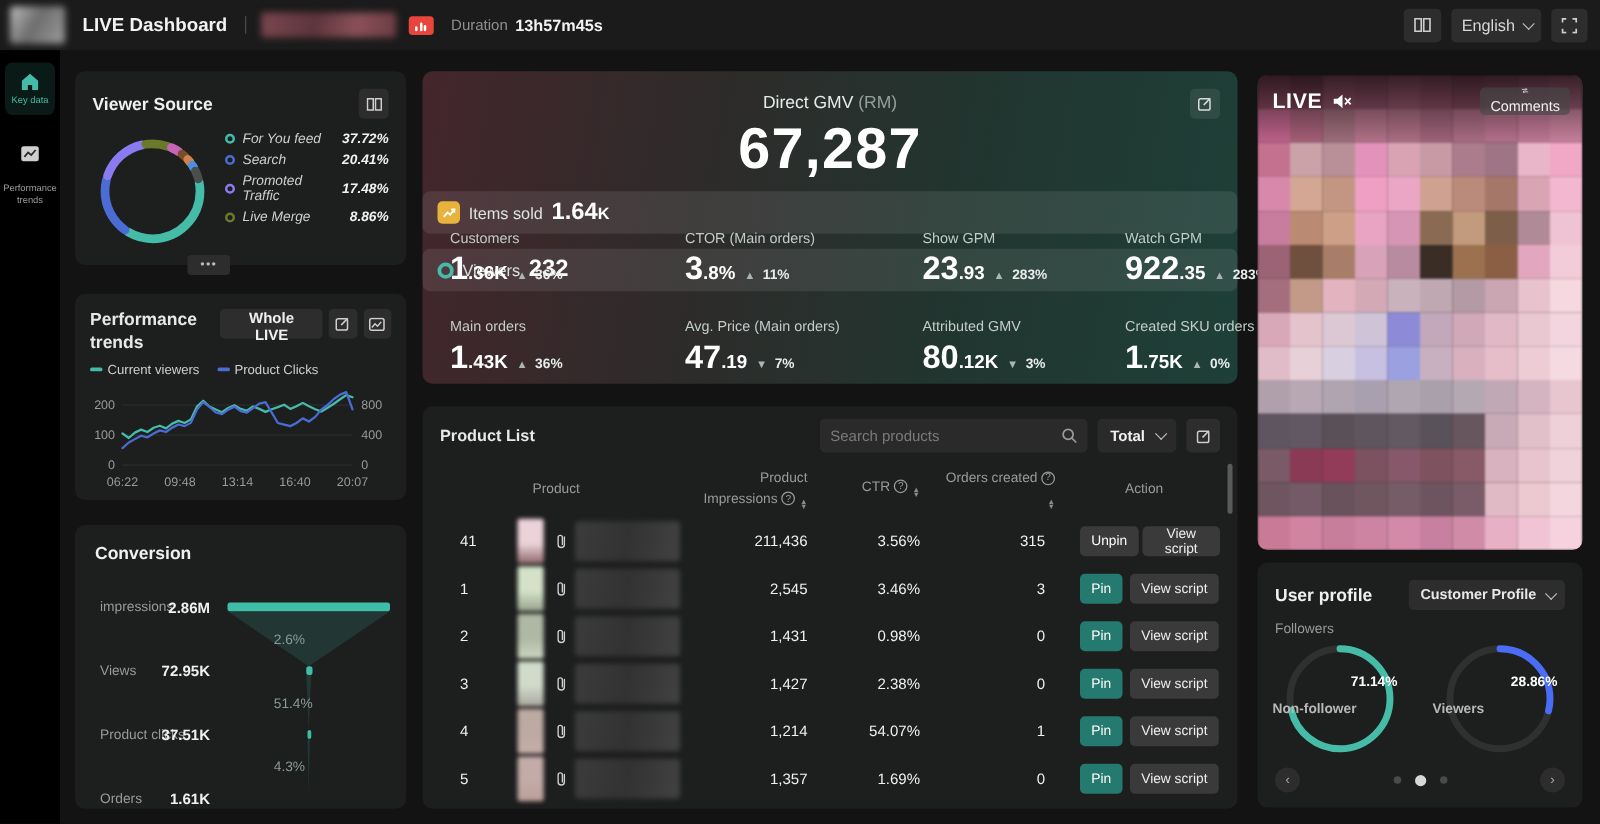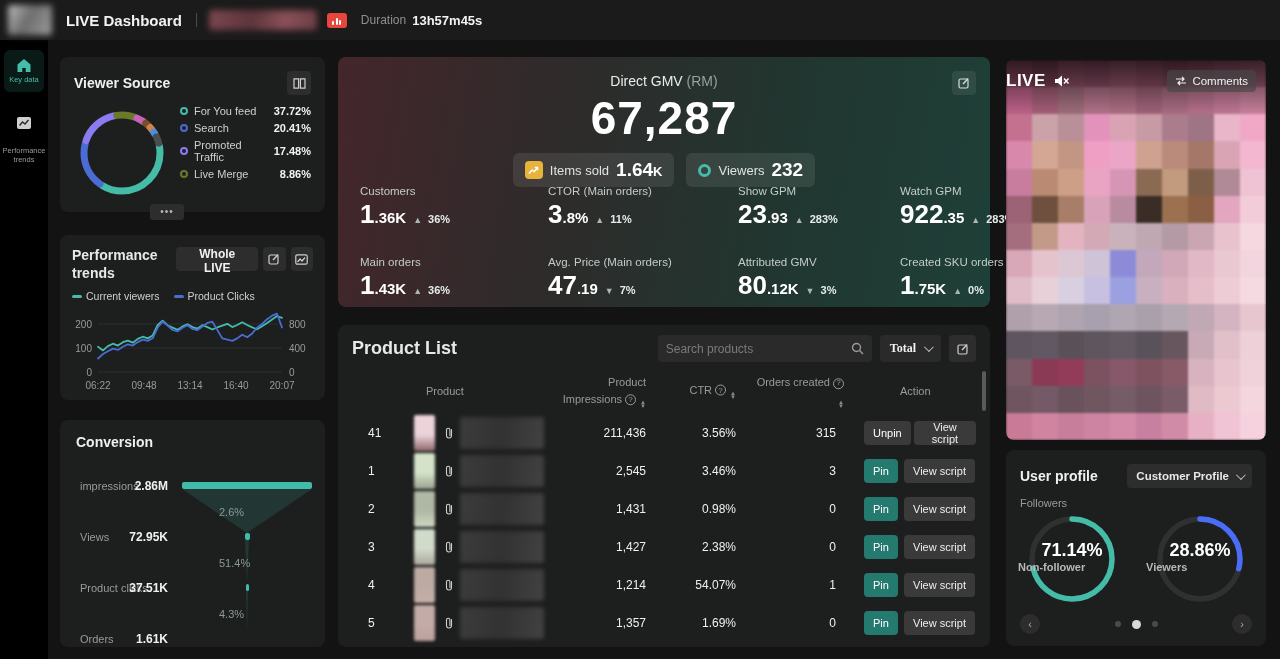--- a/index.html
+++ b/index.html
@@ -40,21 +40,21 @@
 
   
   .panel { position:absolute; background:#1d1e1e; border-radius:8px; }
   .p-title { font-size:14px; font-weight:700; color:#f0f0f0; }
   .icon-btn { background:#2d2d2d; border:none; border-radius:4px; width:24px; height:24px;
     display:flex; align-items:center; justify-content:center; cursor:pointer; color:#cfcfcf; }
 
   
   #viewer-source { left:60px; top:57px; width:265px; height:155px; padding:14px 14px 10px; }
   .vs-head { display:flex; justify-content:space-between; align-items:center; }
-  .vs-body { display:flex; margin-top:10px; }
+  .vs-body { display:flex; margin-top:10px;font-style:italic; }
   .vs-legend { margin-left:10px; flex:1; }
   .vs-row { display:flex; align-items:center; font-size:11px; margin-bottom:5px; }
   .vs-dot { width:8px; height:8px; border-radius:50%; border:2.5px solid; margin-right:6px; flex:none; }
   .vs-label { color:#cfcfcf; }
   .vs-val { margin-left:auto; font-weight:700; color:#f2f2f2; }
   .vs-more { width:34px; height:16px; background:#2d2d2d; border:none; border-radius:3px;
     color:#bbb; font-size:10px; letter-spacing:1px; margin:2px 0 0 76px; cursor:pointer; line-height:10px; }
 
   
   #perf { left:60px; top:235px; width:265px; height:165px; padding:12px 12px 8px; }
@@ -72,21 +72,21 @@
   .cv-step-label { position:absolute; left:20px; font-size:11px; color:#9a9a9a; }
   .cv-step-val { position:absolute; left:58px; width:50px; text-align:right; font-size:12px; font-weight:700; color:#f0f0f0; }
   .cv-rate { position:absolute; font-size:11px; color:#8b9a97; }
 
   
   #gmv { left:338px; top:57px; width:652px; height:250px;
     background:linear-gradient(100deg,#44262c 0%,#2e2b2a 34%,#213630 68%,#1e4038 100%); }
   .gmv-head { text-align:center; padding-top:16px; font-size:14px; color:#e6ecea; }
   .gmv-cur { color:#93a09b; }
   .gmv-value { text-align:center; font-size:46px; font-weight:800; color:#ffffff; letter-spacing:1px; margin-top:2px; }
-  .gmv-pills { display:flex; justify-content:center; gap:12px; margin-top:8px; }
+  .gmv-pills { display:flex; justify-content:center; gap:12px; margin-top:8px;flex-direction:column; }
   .pill { display:flex; align-items:center; gap:7px; background:rgba(255,255,255,0.09);
     border-radius:6px; padding:6px 12px; }
   .pill-label { font-size:13px; color:#dde4e1; }
   .pill-value { font-size:19px; font-weight:800; color:#fff; }
   .pill-value small { font-size:13px; font-weight:800; }
   .items-icon { width:18px; height:18px; border-radius:4px; background:#e8b33c;
     display:flex; align-items:center; justify-content:center; }
   .viewers-icon { width:13px; height:13px; border-radius:50%; border:3.5px solid #45bca8; }
   .gmv-edit { position:absolute; right:14px; top:14px; background:rgba(255,255,255,0.08); }
   .metrics { position:absolute; left:22px; top:128px; width:610px; display:grid;
@@ -94,28 +94,28 @@
   .m-label { font-size:11.5px; color:#c2ccc8; }
   .m-line { display:flex; align-items:baseline; margin-top:2px; }
   .m-int { font-size:26px; font-weight:800; color:#fff; }
   .m-dec { font-size:15px; font-weight:800; color:#fff; }
   .m-delta { font-size:11px; color:#e6ecea; margin-left:6px; font-weight:700; }
   .m-arrow { font-size:9px; color:#aab6b2; margin-left:7px; }
 
   
   #products { left:338px; top:325px; width:652px; height:322px; padding:10px 14px; }
   .pl-head { display:flex; align-items:center; }
-  .pl-title { font-size:18px; font-weight:700; }
+  .pl-title { font-size:13px; font-weight:700; }
   .search { margin-left:auto; width:214px; height:27px; background:#2a2a2a; border-radius:4px;
     display:flex; align-items:center; padding:0 8px; }
   .search input { flex:1; background:none; border:none; outline:none; color:#ddd; font-size:12px;
     font-family:"Liberation Sans",sans-serif; }
   .search input::placeholder { color:#7b7b7b; }
   .total-btn { margin-left:8px; height:27px; background:#2a2a2a; border:none; border-radius:4px;
-    color:#f0f0f0; font-size:12px; font-weight:700; padding:0 10px; display:flex; align-items:center; gap:8px; cursor:pointer;font-family:Liberation Serif, serif; }
+    color:#f0f0f0; font-size:12px; font-weight:700; padding:0 10px; display:flex; align-items:center; gap:8px; cursor:pointer; }
   .pl-edit { margin-left:8px; width:27px; height:27px; }
   .thead { position:relative; height:46px; margin-top:6px; font-size:11px; color:#9a9a9a; }
   .th { position:absolute; top:50%; transform:translateY(-50%); }
   .th .q { display:inline-flex; width:11px; height:11px; border:1px solid #9a9a9a; border-radius:50%;
     font-size:8px; align-items:center; justify-content:center; margin-left:3px; vertical-align:1px;}
   .sorter { display:inline-flex; flex-direction:column; line-height:4px; font-size:6px; color:#8a8a8a; margin-left:4px; vertical-align:-1px;}
   .trow { position:relative; height:38px; }
   .td { position:absolute; top:50%; transform:translateY(-50%); font-size:12px; color:#f0f0f0; }
   .rank { left:16px; }
   .thumb { left:62px; width:21px; height:36px; border-radius:2px; filter:blur(1.5px); }
@@ -132,36 +132,36 @@
   .btn-script { height:24px; border:none; border-radius:4px; background:#3a3a3a; font-size:11px;
     color:#eee; padding:0 9px; cursor:pointer; }
   .pl-scroll { position:absolute; right:4px; top:46px; width:4px; height:40px; border-radius:2px; background:#5a5a5a; }
 
   
   #live { left:1006px; top:60px; width:260px; height:380px; overflow:hidden; background:#2a2228; }
   #mosaic { position:absolute; inset:0; display:grid; grid-template-columns:repeat(10,1fr);
     grid-auto-rows:1fr; filter:blur(1px); height:100%; width:100%; }
   .live-head { position:absolute; left:0; top:0; right:0; height:52px; z-index:2;
     background:linear-gradient(180deg,rgba(0,0,0,0.65),rgba(0,0,0,0)); display:flex;
-    align-items:center; padding:0 10px 10px 0; }
+    align-items:center; padding:0 10px 10px 12px; }
   .live-word { font-size:17px; font-weight:800; color:#fff; letter-spacing:0.5px; }
   .mute { margin-left:8px; }
   .comments-btn { margin-left:auto; height:22px; background:rgba(70,70,70,0.65); border:none;
     border-radius:4px; color:#f0f0f0; font-size:11.5px; padding:0 8px; display:flex;
-    align-items:center; gap:5px; cursor:pointer; }
+    align-items:center; gap:5px; cursor:pointer;flex-direction:column; }
 
   
   #profile { left:1006px; top:450px; width:260px; height:196px; padding:14px; }
   .up-head { display:flex; align-items:center; }
   .up-dd { margin-left:auto; height:24px; background:#2d2d2d; border:none; border-radius:4px;
     color:#e8e8e8; font-size:11.5px; font-weight:700; padding:0 9px; display:flex; align-items:center; gap:7px; cursor:pointer; }
   .up-sub { font-size:11px; color:#9a9a9a; margin-top:9px; }
   .gauges { display:flex; justify-content:space-between; padding:0 6px; margin-top:4px; }
   .gauge { position:relative; width:92px; height:92px; }
-  .gauge .gv { position:absolute; left:0; right:0; top:27px; text-align:center; font-size:18px; font-weight:800; color:#fff; }
+  .gauge .gv { position:absolute; left:0; right:0; top:27px; text-align:right; font-size:11px; font-weight:800; color:#fff; }
   .gauge .gl { position:absolute; left:-8px; right:-8px; top:48px; text-align:left; font-size:11px; color:#b8b8b8;font-weight:bold; }
   .pager { position:absolute; left:14px; right:14px; bottom:12px; display:flex; align-items:center; }
   .pg-btn { width:20px; height:20px; border-radius:50%; background:#2d2d2d; border:none; color:#aaa;
     display:flex; align-items:center; justify-content:center; cursor:pointer; font-size:11px; }
   .dots { margin:0 auto; display:flex; gap:11px; align-items:center; }
   .dot { width:6px; height:6px; border-radius:50%; background:#4a4a4a; }
   .dot.active { width:9px; height:9px; background:#d8d8d8; }
 </style>
 </head>
 <body>
@@ -171,20 +171,36 @@
   <span class="tb-title">LIVE Dashboard</span>
   <span class="tb-sep"></span>
   <div class="name-blur"></div>
   <span class="live-badge">
     <i style="height:4px"></i>
       <i style="height:7px"></i>
       <i style="height:5px"></i>
   </span>
   <span class="tb-dim">Duration</span>
   <span class="tb-strong">13h57m45s</span>
+  <div class="tb-right">
+    <button class="tb-btn">
+      <svg width="14" height="12" viewBox="0 0 14 12">
+          <path d="M1 1h5v10H1zM8 1h5v10H8z" fill="none" stroke="#cfcfcf" stroke-width="1.3"></path>
+        </svg>
+    </button>
+    <button class="tb-btn">
+      <span>English</span>
+      <span class="chev"></span>
+    </button>
+    <button class="tb-btn">
+      <svg width="13" height="13" viewBox="0 0 13 13">
+          <path d="M1 4V1h3M9 1h3v3M12 9v3H9M4 12H1V9" fill="none" stroke="#cfcfcf" stroke-width="1.4"></path>
+        </svg>
+    </button>
+  </div>
 </div>
 
 <div id="sidebar">
   <div class="side-item active">
     <div class="tile">
       <svg width="16" height="15" viewBox="0 0 16 15">
           <path d="M8 1 1.5 6.5V14h4.8v-4h3.4v4h4.8V6.5z" fill="#45bca8"></path>
         </svg>
       <div class="side-label">Key data</div>
     </div>

